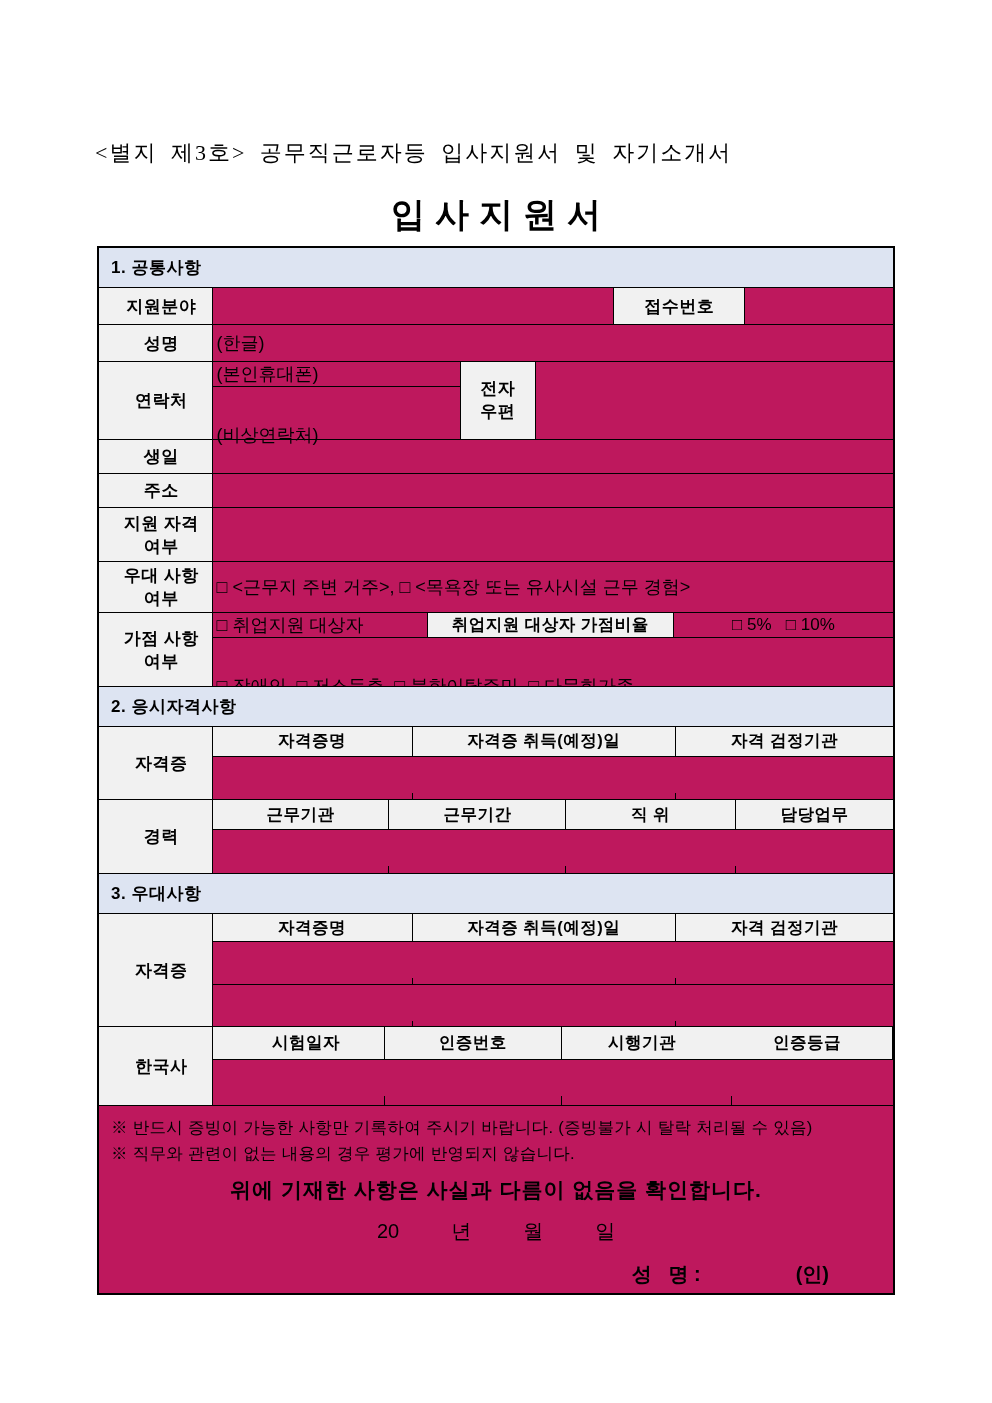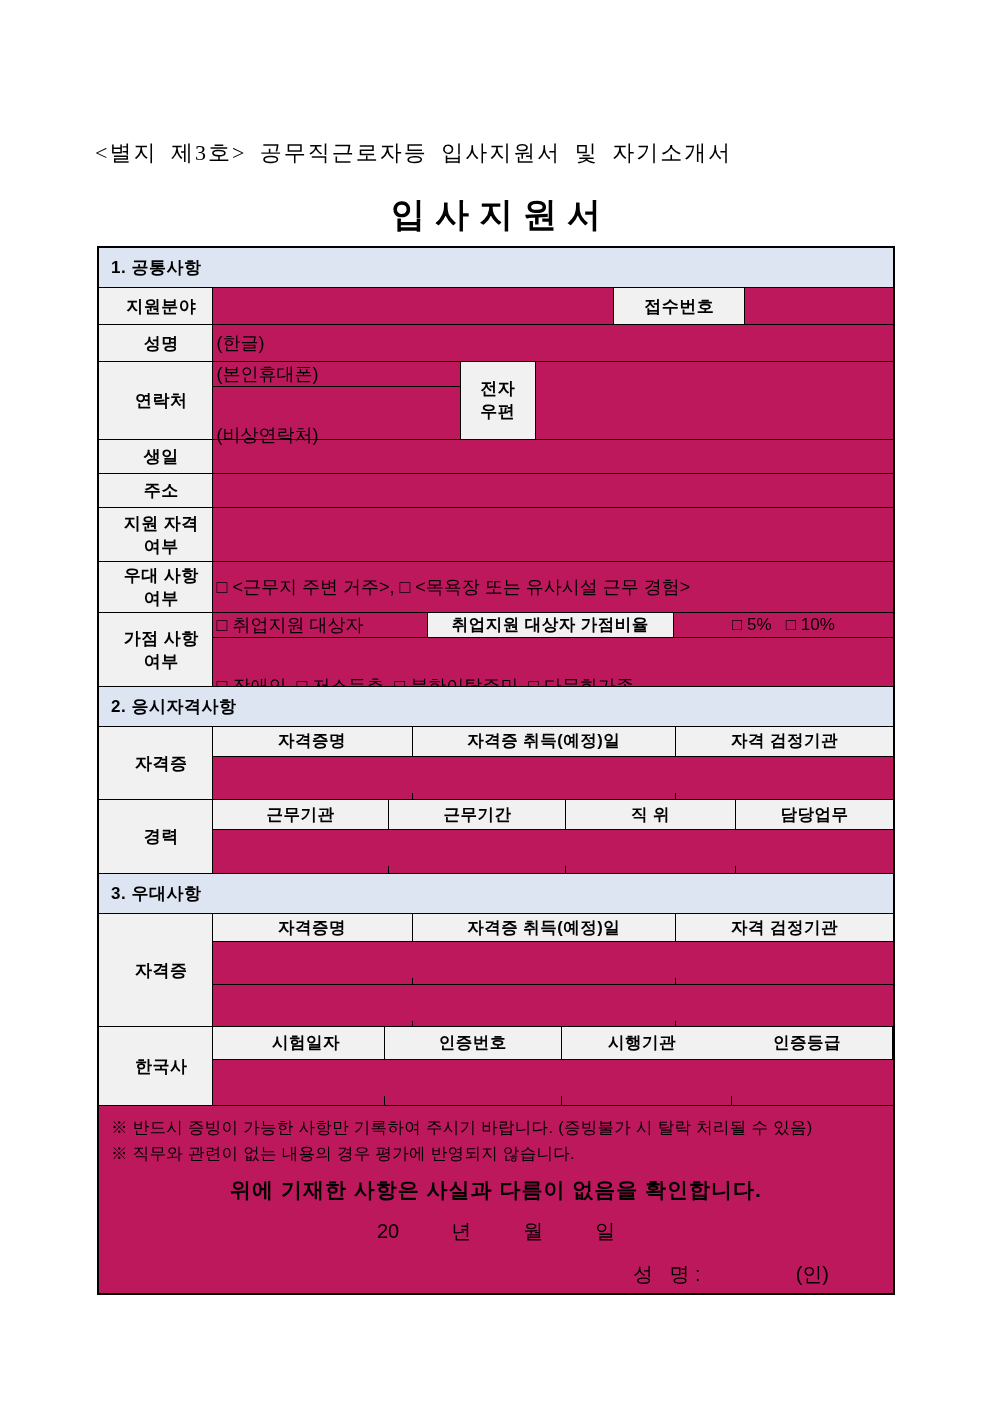--- a/index.html
+++ b/index.html
@@ -77,21 +77,21 @@
     text-align: center; font-size: 21px; font-weight: bold;
     margin-top: 9px; letter-spacing: 1px;
   }
   .date-line {
     display: flex; justify-content: center; align-items: baseline;
     font-size: 20px; margin-top: 14px;
   }
   .date-line span { margin: 0 26px; }
   .sig-line {
     display: flex; justify-content: flex-end; align-items: baseline;
-    font-size: 20px; margin-top: 16px; padding-right: 52px;
+    font-size: 20px; margin-top: 16px; padding-right: 52px; font-weight: bold;
   }
   .sig-seal { margin-left: 95px; }
 </style>
 </head>
 <body>
 
 <div class="annotation">&lt;별지 제3호&gt; 공무직근로자등 입사지원서 및 자기소개서</div>
 <div class="doc-title">입사지원서</div>
 
 <div class="form-table">

